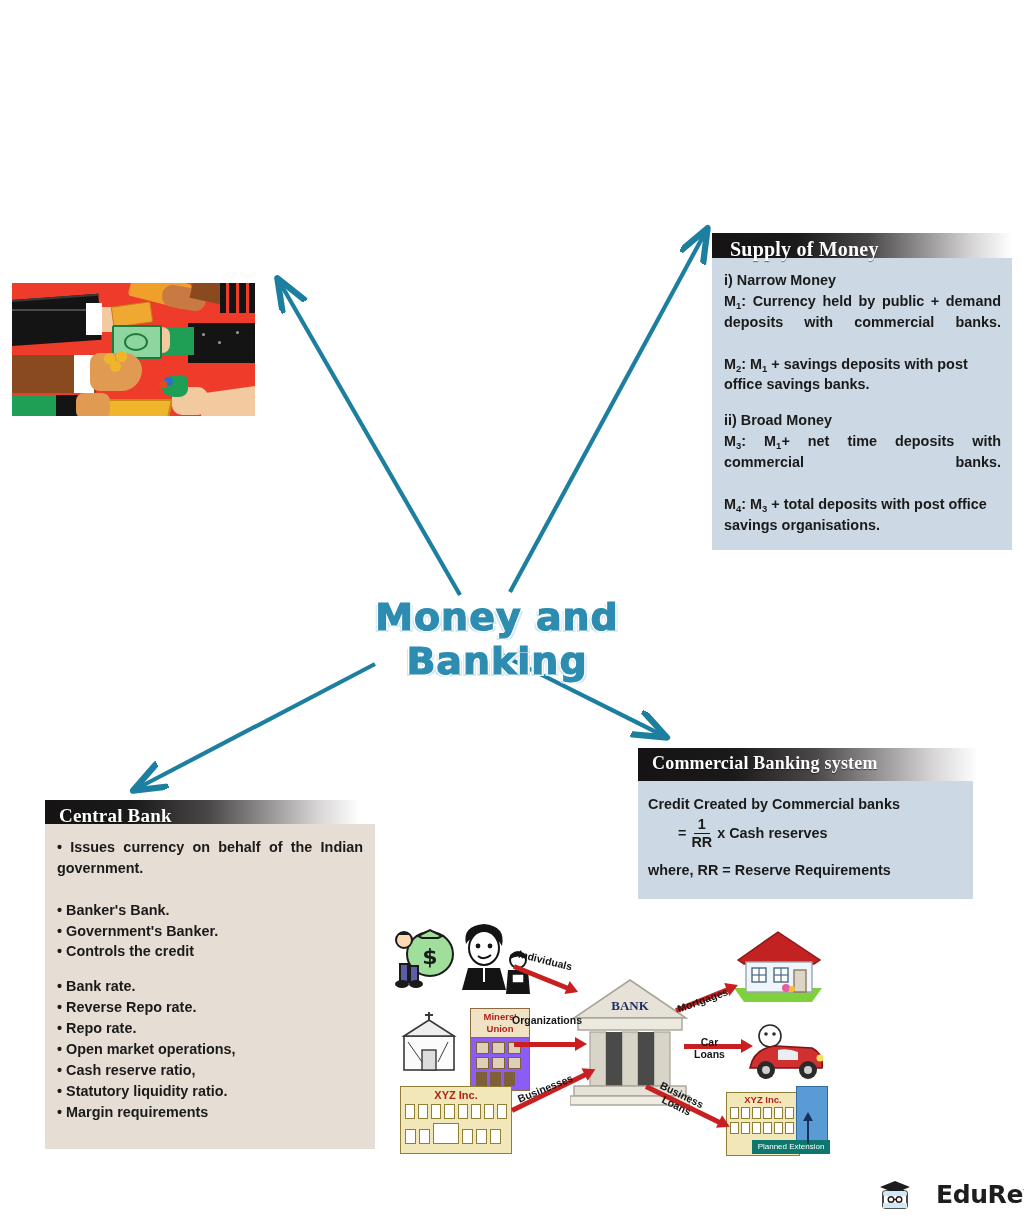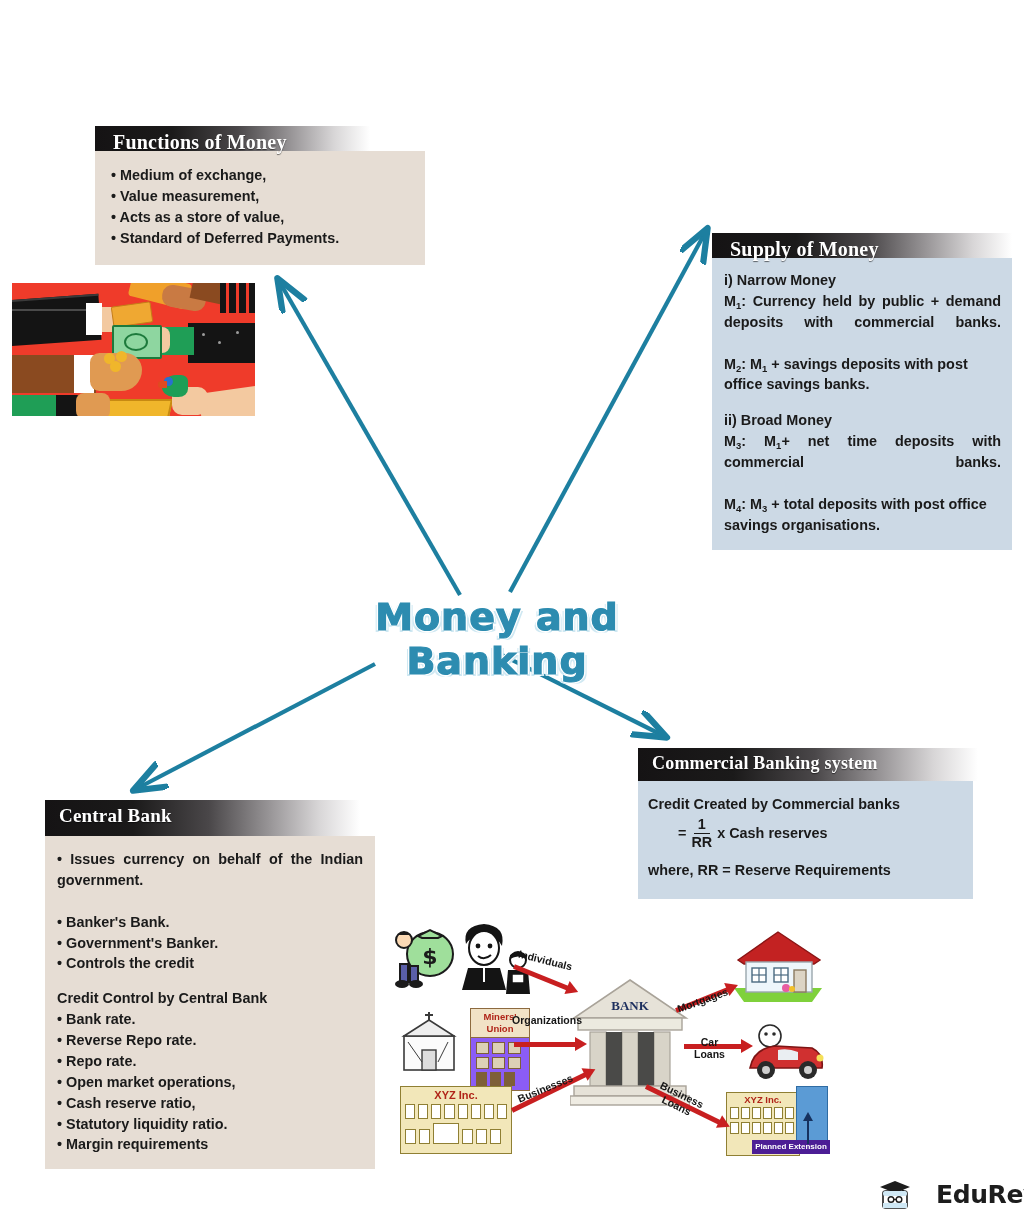--- a/index.html
+++ b/index.html
@@ -142,29 +142,20 @@
 
     <line x1="510" y1="592" x2="706" y2="231" stroke="#1d7fa0" stroke-width="4.2" marker-end="url(#ah)"></line>
 
     <line x1="375" y1="664" x2="136" y2="789" stroke="#1d7fa0" stroke-width="4.2" marker-end="url(#ah)"></line>
 
     <line x1="498" y1="653" x2="664" y2="736" stroke="#1d7fa0" stroke-width="4.2" marker-end="url(#ah)"></line>
   </svg>
 
   <div id="center-title">Money and Banking</div>
 
-  <div class="card" style="left:95px; top:126px; width:275px;">
-    <div class="card-header grad-dark" style="font-size:20px; height:25px; width:275px; box-sizing:border-box;">Functions of Money</div>
-    <div class="card-body beige" style="width:330px; padding:14px 14px 16px 16px; box-sizing:border-box; min-height:109px;">
-      <p>• Medium of exchange,</p>
-      <p>• Value measurement,</p>
-      <p>• Acts as a store of value,</p>
-      <p>• Standard of Deferred Payments.</p>
-    </div>
-  </div>
 
   <div class="illus" id="money-hands">
 
     <div class="sleeve" style="left:-4px; top:14px; width:92px; height:44px; background:#141414;
          border-top:2px solid #3a3a3a; transform:rotate(-4deg);"></div>
     <div class="sleeve" style="left:-4px; top:26px; width:92px; height:2px; background:#4a4a4a;"></div>
     <div class="hand" style="left:80px; top:24px; width:38px; height:25px; border-radius:8px 16px 16px 8px;"></div>
     <div class="sleeve" style="left:74px; top:20px; width:16px; height:32px; background:#ffffff;"></div>
 
     <div class="sleeve" style="left:100px; top:21px; width:38px; height:19px; background:#efa832;
@@ -227,28 +218,27 @@
       <p class="jst"><span>M</span><sub>1</sub><span>: Currency held by public + demand deposits with commercial banks.</span></p>
       <p><span>M</span><sub>2</sub><span>: M</span><sub>1</sub><span> + savings deposits with post office savings banks.</span></p>
       <p style="height:15px;"></p>
       <p>ii) Broad Money</p>
       <p class="jst"><span>M</span><sub>3</sub><span>:  M</span><sub>1</sub><span>+ net time deposits with commercial banks.</span></p>
       <p><span>M</span><sub>4</sub><span>: M</span><sub>3</sub><span> + total deposits with post office savings organisations.</span></p>
     </div>
   </div>
 
   <div class="card" style="left:45px; top:800px; width:315px;">
-    <div class="card-header grad-dark" style="font-size:19px; height:36px; width:315px; box-sizing:border-box; padding-left:14px;">Central Bank</div>
+    <div class="card-header grad-dark" style="font-size:19px; height:24px; width:315px; box-sizing:border-box; padding-left:14px;">Central Bank</div>
     <div class="card-body beige" style="width:330px; padding:13px 12px 14px 12px; box-sizing:border-box; min-height:325px;">
       <p class="jst">• Issues currency on behalf of the Indian government.</p>
       <p>• Banker's Bank.</p>
       <p>• Government's Banker.</p>
       <p>• Controls the credit</p>
       <p style="height:14px;"></p>
-      <p>Credit Control by Central Bank</p>
       <p>• Bank rate.</p>
       <p>• Reverse Repo rate.</p>
       <p>• Repo rate.</p>
       <p>• Open market operations,</p>
       <p>• Cash reserve ratio,</p>
       <p>• Statutory liquidity ratio.</p>
       <p>• Margin requirements</p>
     </div>
   </div>
 
@@ -410,22 +400,22 @@
           <div style="width:7px;height:10px;background:#ffffff;border:1px solid #8f7f33;"></div>
           <div style="width:7px;height:10px;background:#ffffff;border:1px solid #8f7f33;"></div>
           <div style="width:7px;height:10px;background:#ffffff;border:1px solid #8f7f33;"></div>
           <div style="width:7px;height:10px;background:#ffffff;border:1px solid #8f7f33;"></div>
           <div style="width:7px;height:10px;background:#ffffff;border:1px solid #8f7f33;"></div>
           <div style="width:7px;height:10px;background:#ffffff;border:1px solid #8f7f33;"></div>
         </div>
       </div>
       <div style="position:absolute; left:70px; top:-6px; width:30px; height:54px; background:#5b9bd5;
            border:1.6px solid #2f6ca3;"></div>
-      <div style="position:absolute; left:26px; top:48px; width:78px; height:14px; background:#4c1d95;
-           color:#ffffff; font-size:8px; font-weight:bold; text-align:center; line-height:14px;">Planned Extension</div>
+      <div style="position:absolute; left:26px; top:48px; width:78px; height:14px; background:#0f766e;
+           color:#ffffff; font-size:8px; font-weight:normal; text-align:center; line-height:14px;">Planned Extension</div>
       <svg style="position:absolute; left:76px; top:20px;" width="12" height="32" viewBox="0 0 12 32">
         <line x1="6" y1="32" x2="6" y2="6" stroke="#16315e" stroke-width="2"></line>
         <path d="M6,0 L11,9 L1,9 Z" fill="#16315e"></path>
       </svg>
     </div>
 
     <div class="bd-arrow" style="left:124px; top:48px; width:58px; transform:rotate(22deg);"></div>
     <div class="bd-arrow" style="left:124px; top:126px; width:62px;"></div>
     <div class="bd-arrow" style="left:122px; top:192px; width:82px; transform:rotate(-26deg);"></div>
 

